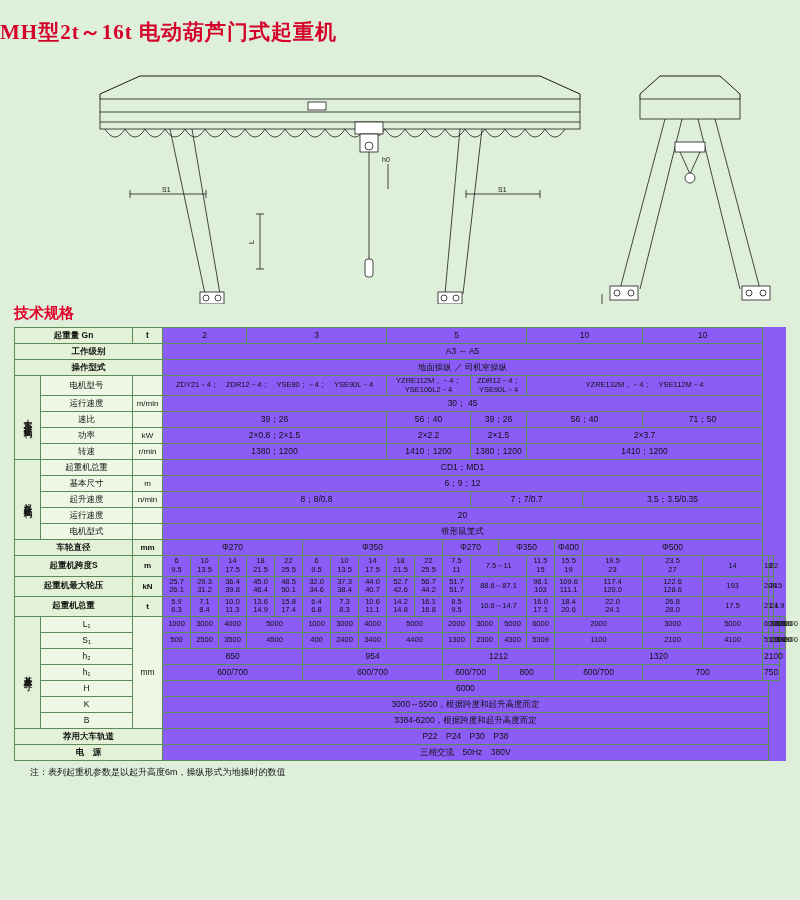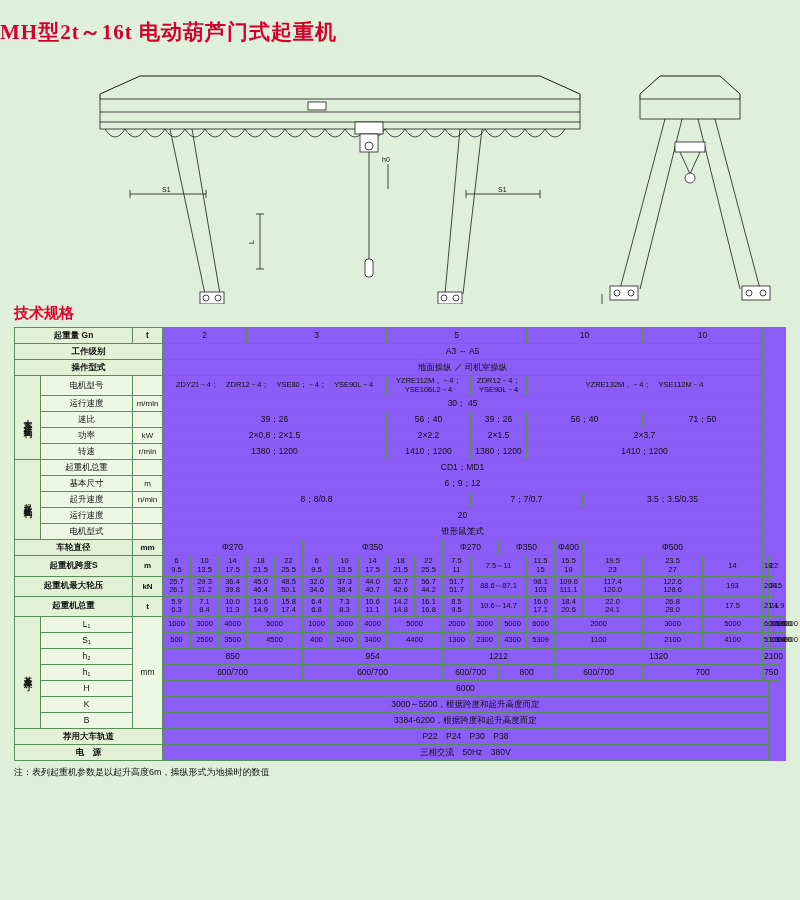--- a/index.html
+++ b/index.html
@@ -49,21 +49,21 @@
     line-height:1.15;
     height:13px;
     color:#111;
   }
   td.hd{background:#e3f2d6;font-weight:bold;}
   td.side{background:#e3f2d6;font-weight:bold;writing-mode:vertical-rl;text-orientation:upright;letter-spacing:2px;padding:2px 0;}
   td.lbl{background:#eef7e4;}
   .small{font-size:7.5px;}
   .note{
     font-size:9px;
-    margin:5px 0 0 14px;
+    margin:5px 0 0 30px;
     color:#111;
   }
   .unit{font-size:8px;margin-top:20px;}
   .twoline{line-height:1.1;}
 </style>
 </head>
 <body>
 
 <div class="title">MH型2t～16t 电动葫芦门式起重机</div>
 

